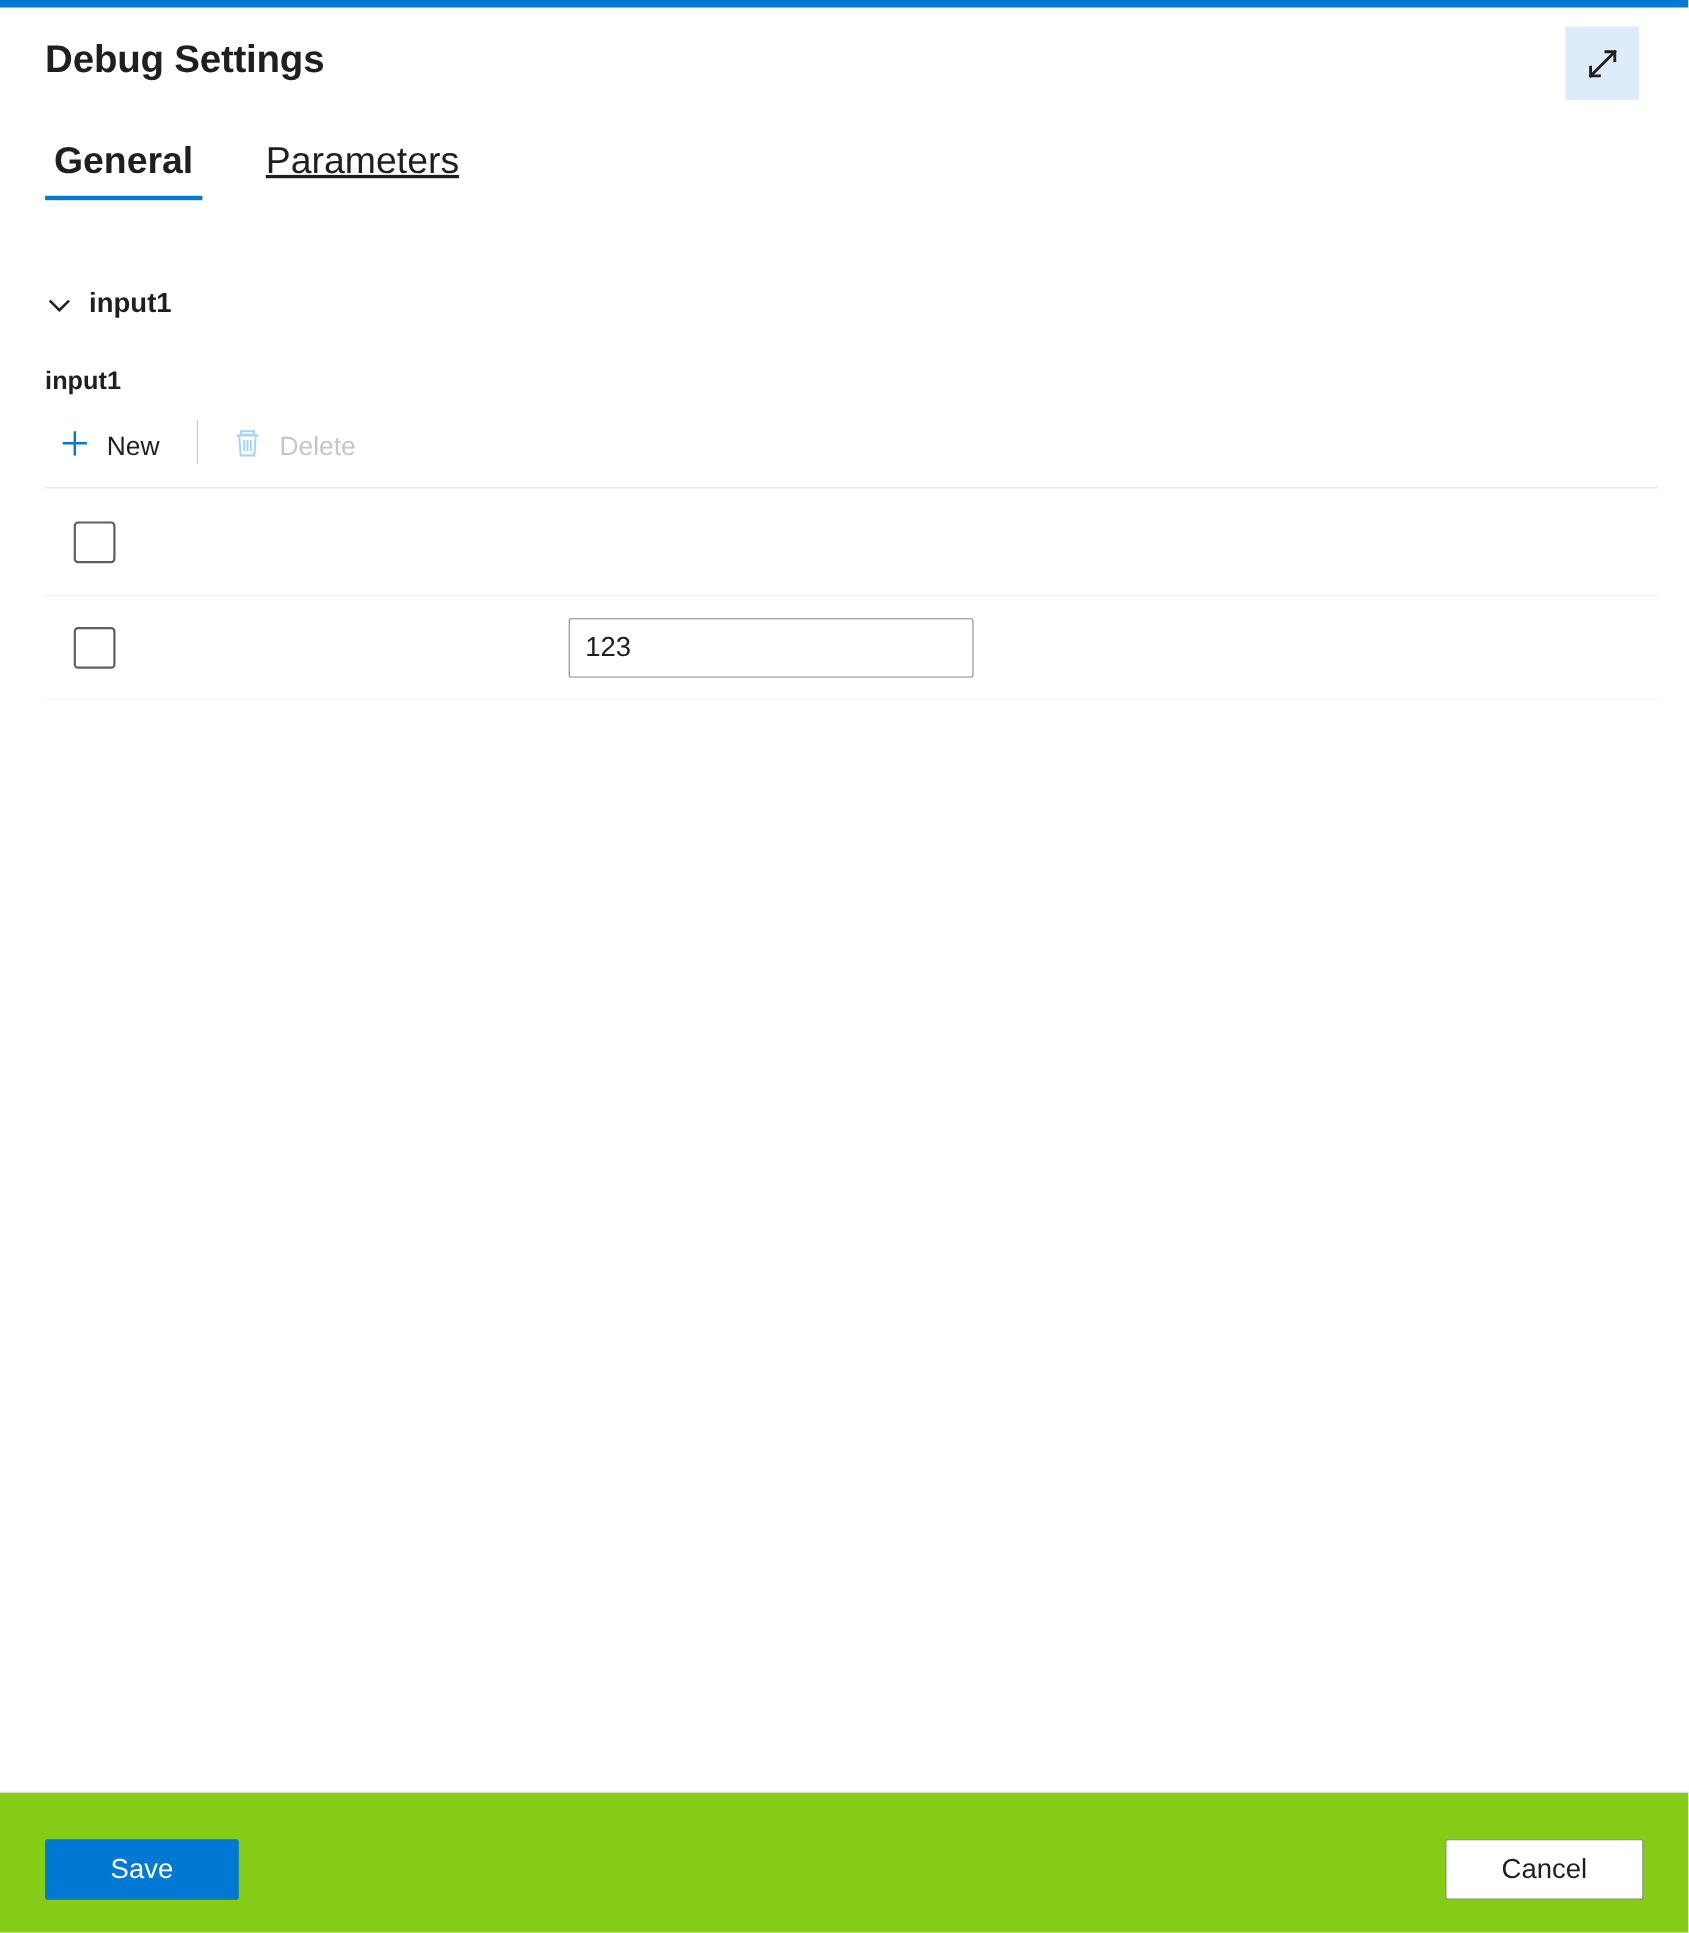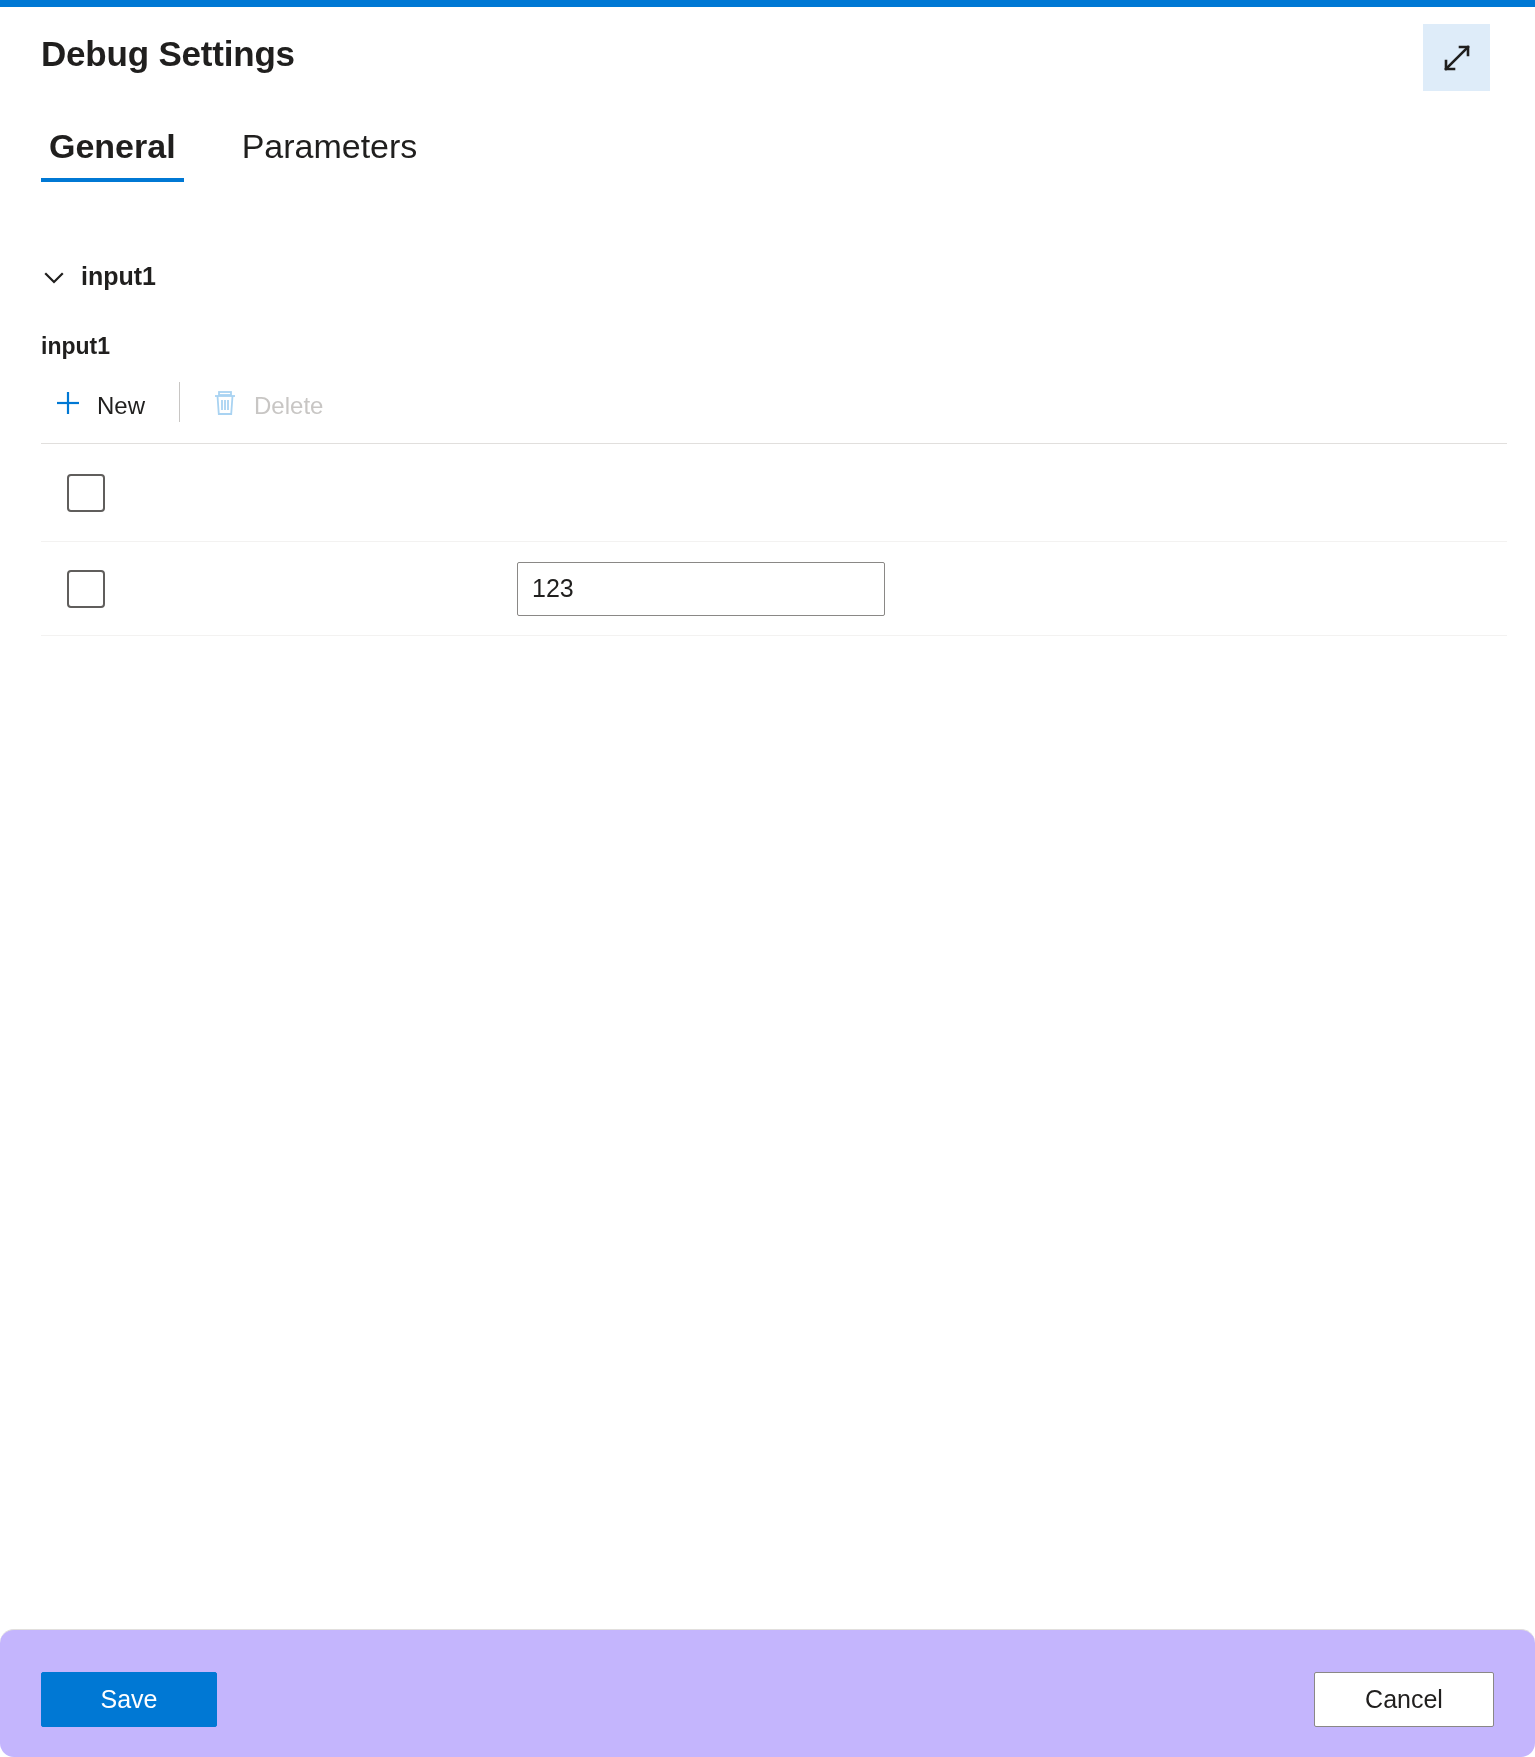--- a/index.html
+++ b/index.html
@@ -82,21 +82,21 @@
     margin-right: 50px;
     font-size: 34px;
     color: #201f1e;
     cursor: pointer;
     background: none;
     border: none;
     font-family: inherit;
     line-height: 1.25;
     white-space: nowrap;
   }
-  .tab:last-child { margin-right: 0; }
+  .tab:last-child { margin-right: 0; text-decoration: underline; }
   .tab.active {
     font-weight: 700;
   }
   .tab.active::after {
     content: "";
     position: absolute;
     left: 0; right: 0;
     bottom: 0;
     height: 4px;
     background: #0078d4;
@@ -256,22 +256,21 @@
   }
 
   
   .footer {
     position: absolute;
     left: 0;
     bottom: 0;
     width: 1535px;
     height: 128px;
     border-top: 1px solid #e1dfdd;
-    background: #c4b5fd;
-    border-radius: 14px;
+    background: #84cc16;
   }
   .btn-save {
     position: absolute;
     left: 41px;
     top: 42px;
     width: 176px;
     height: 55px;
     background: #0078d4;
     color: #ffffff;
     border: 1px solid #0078d4;

